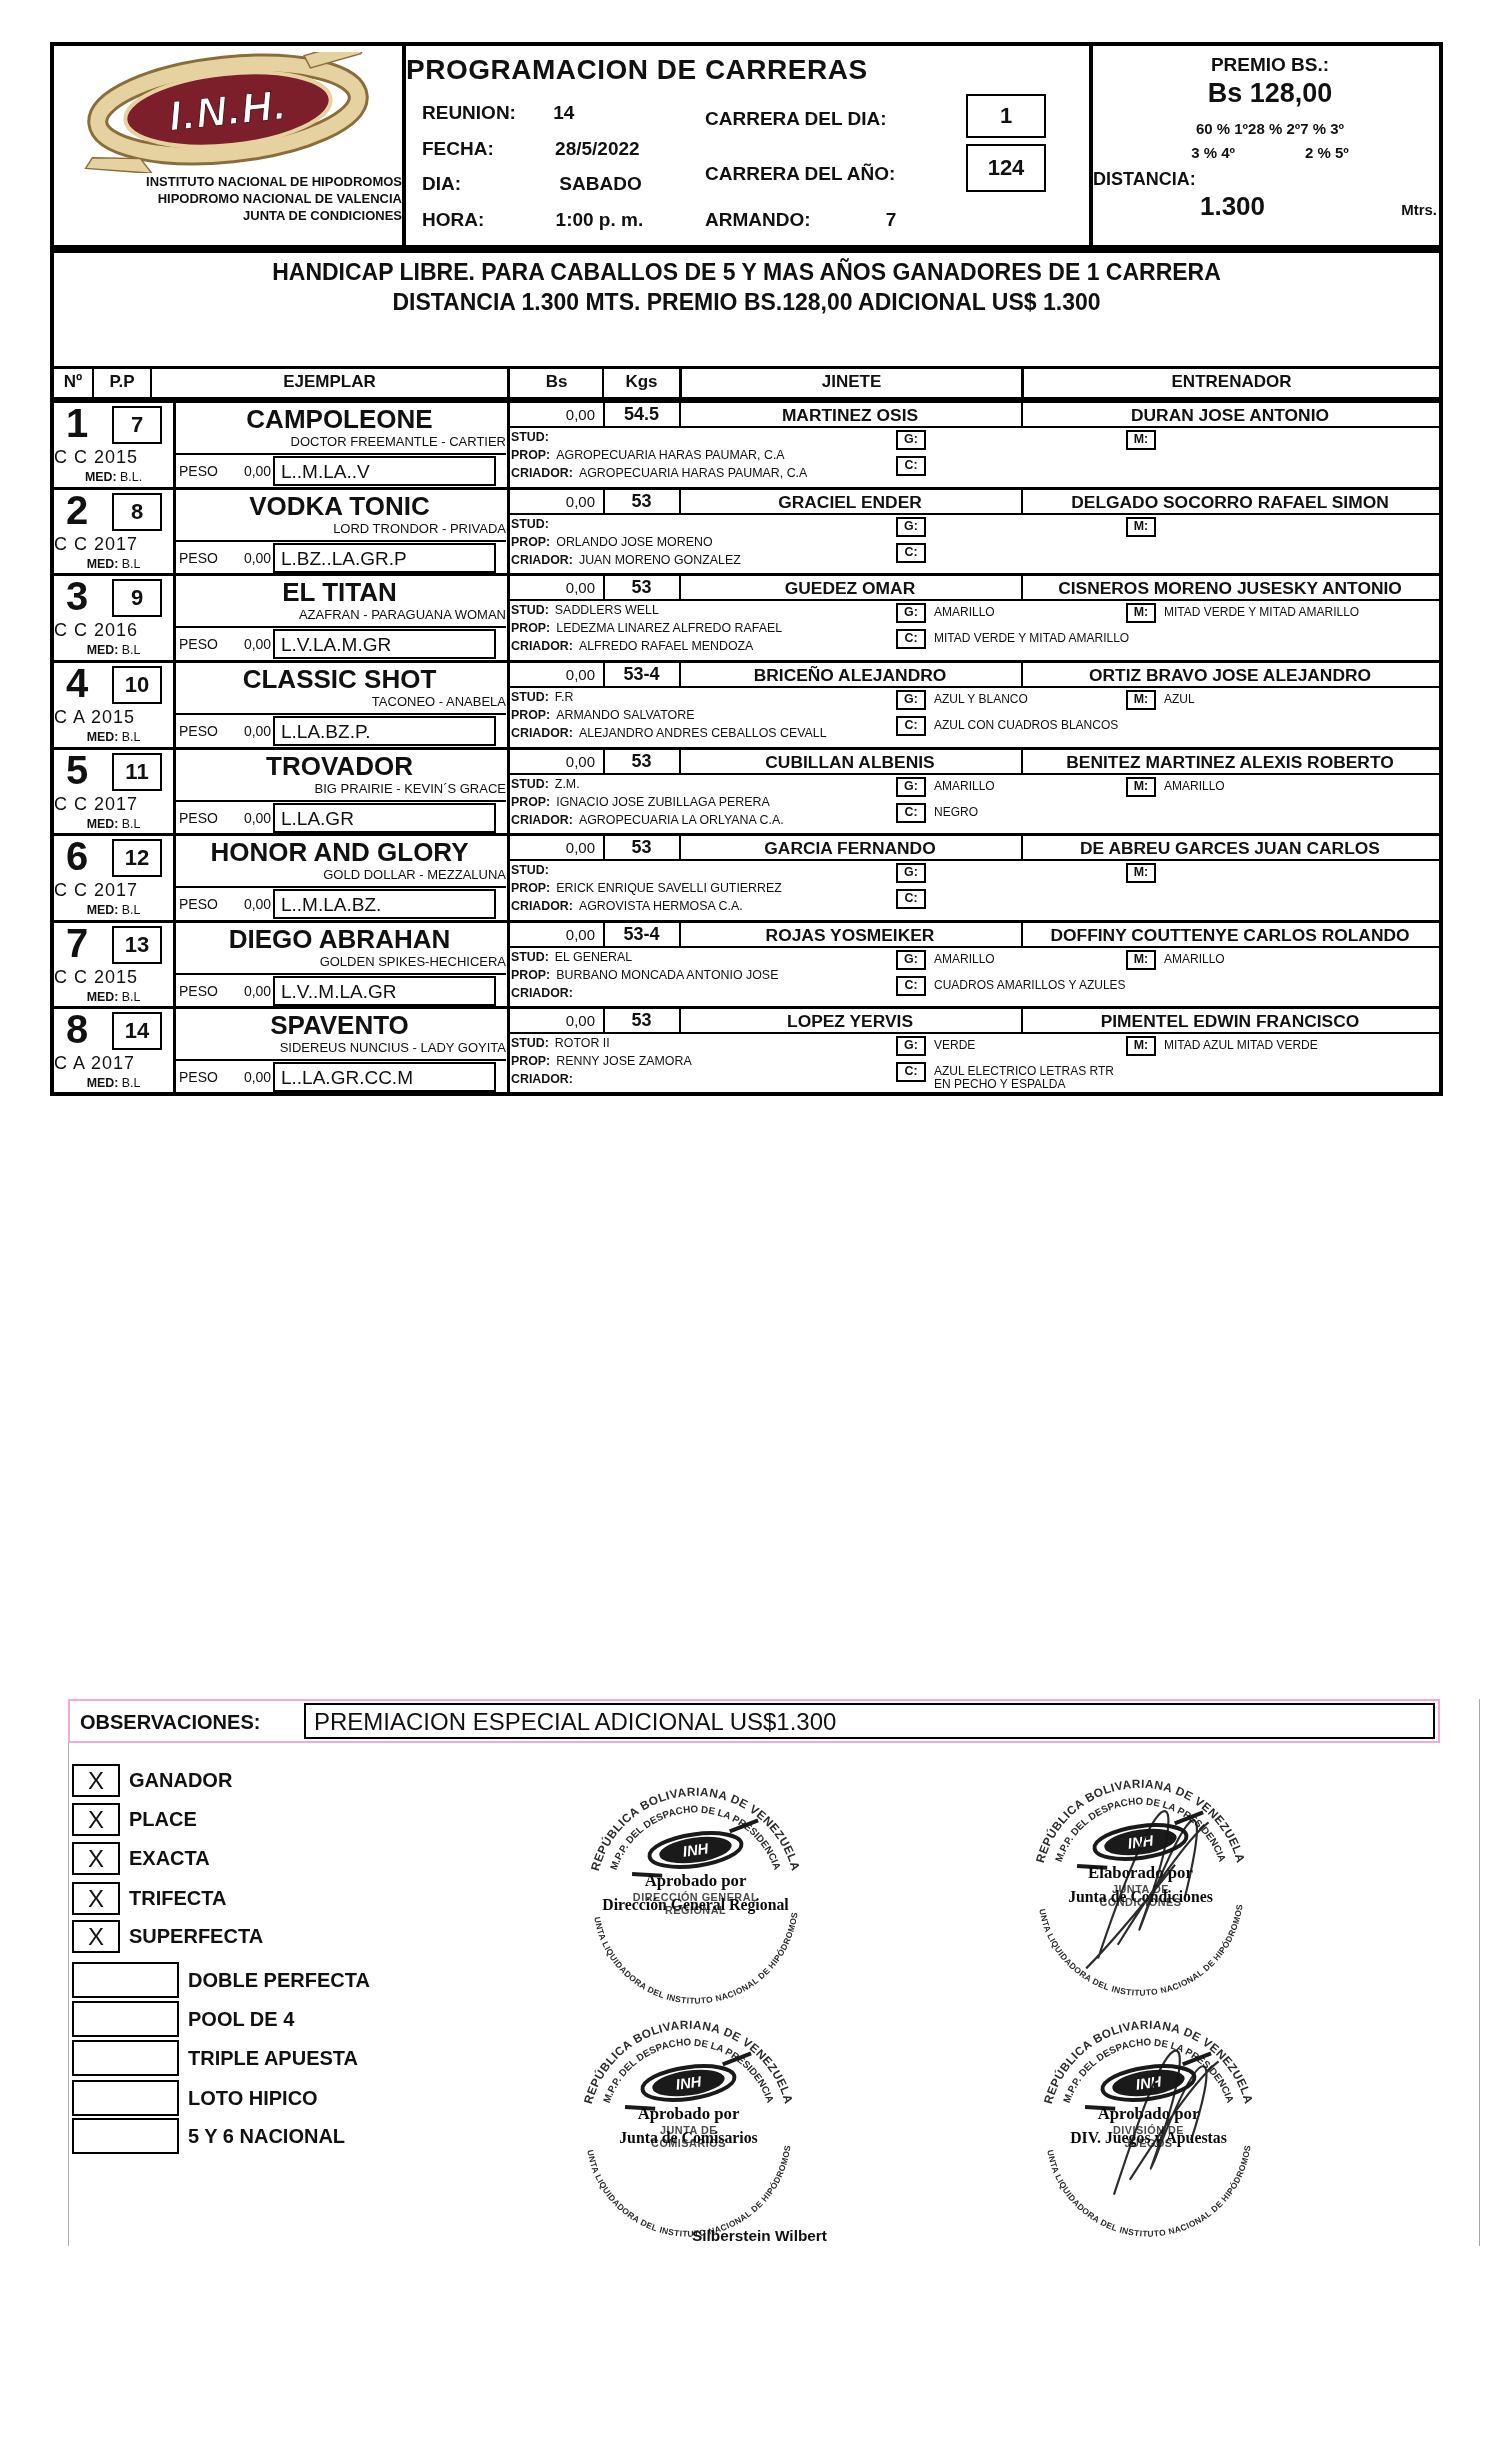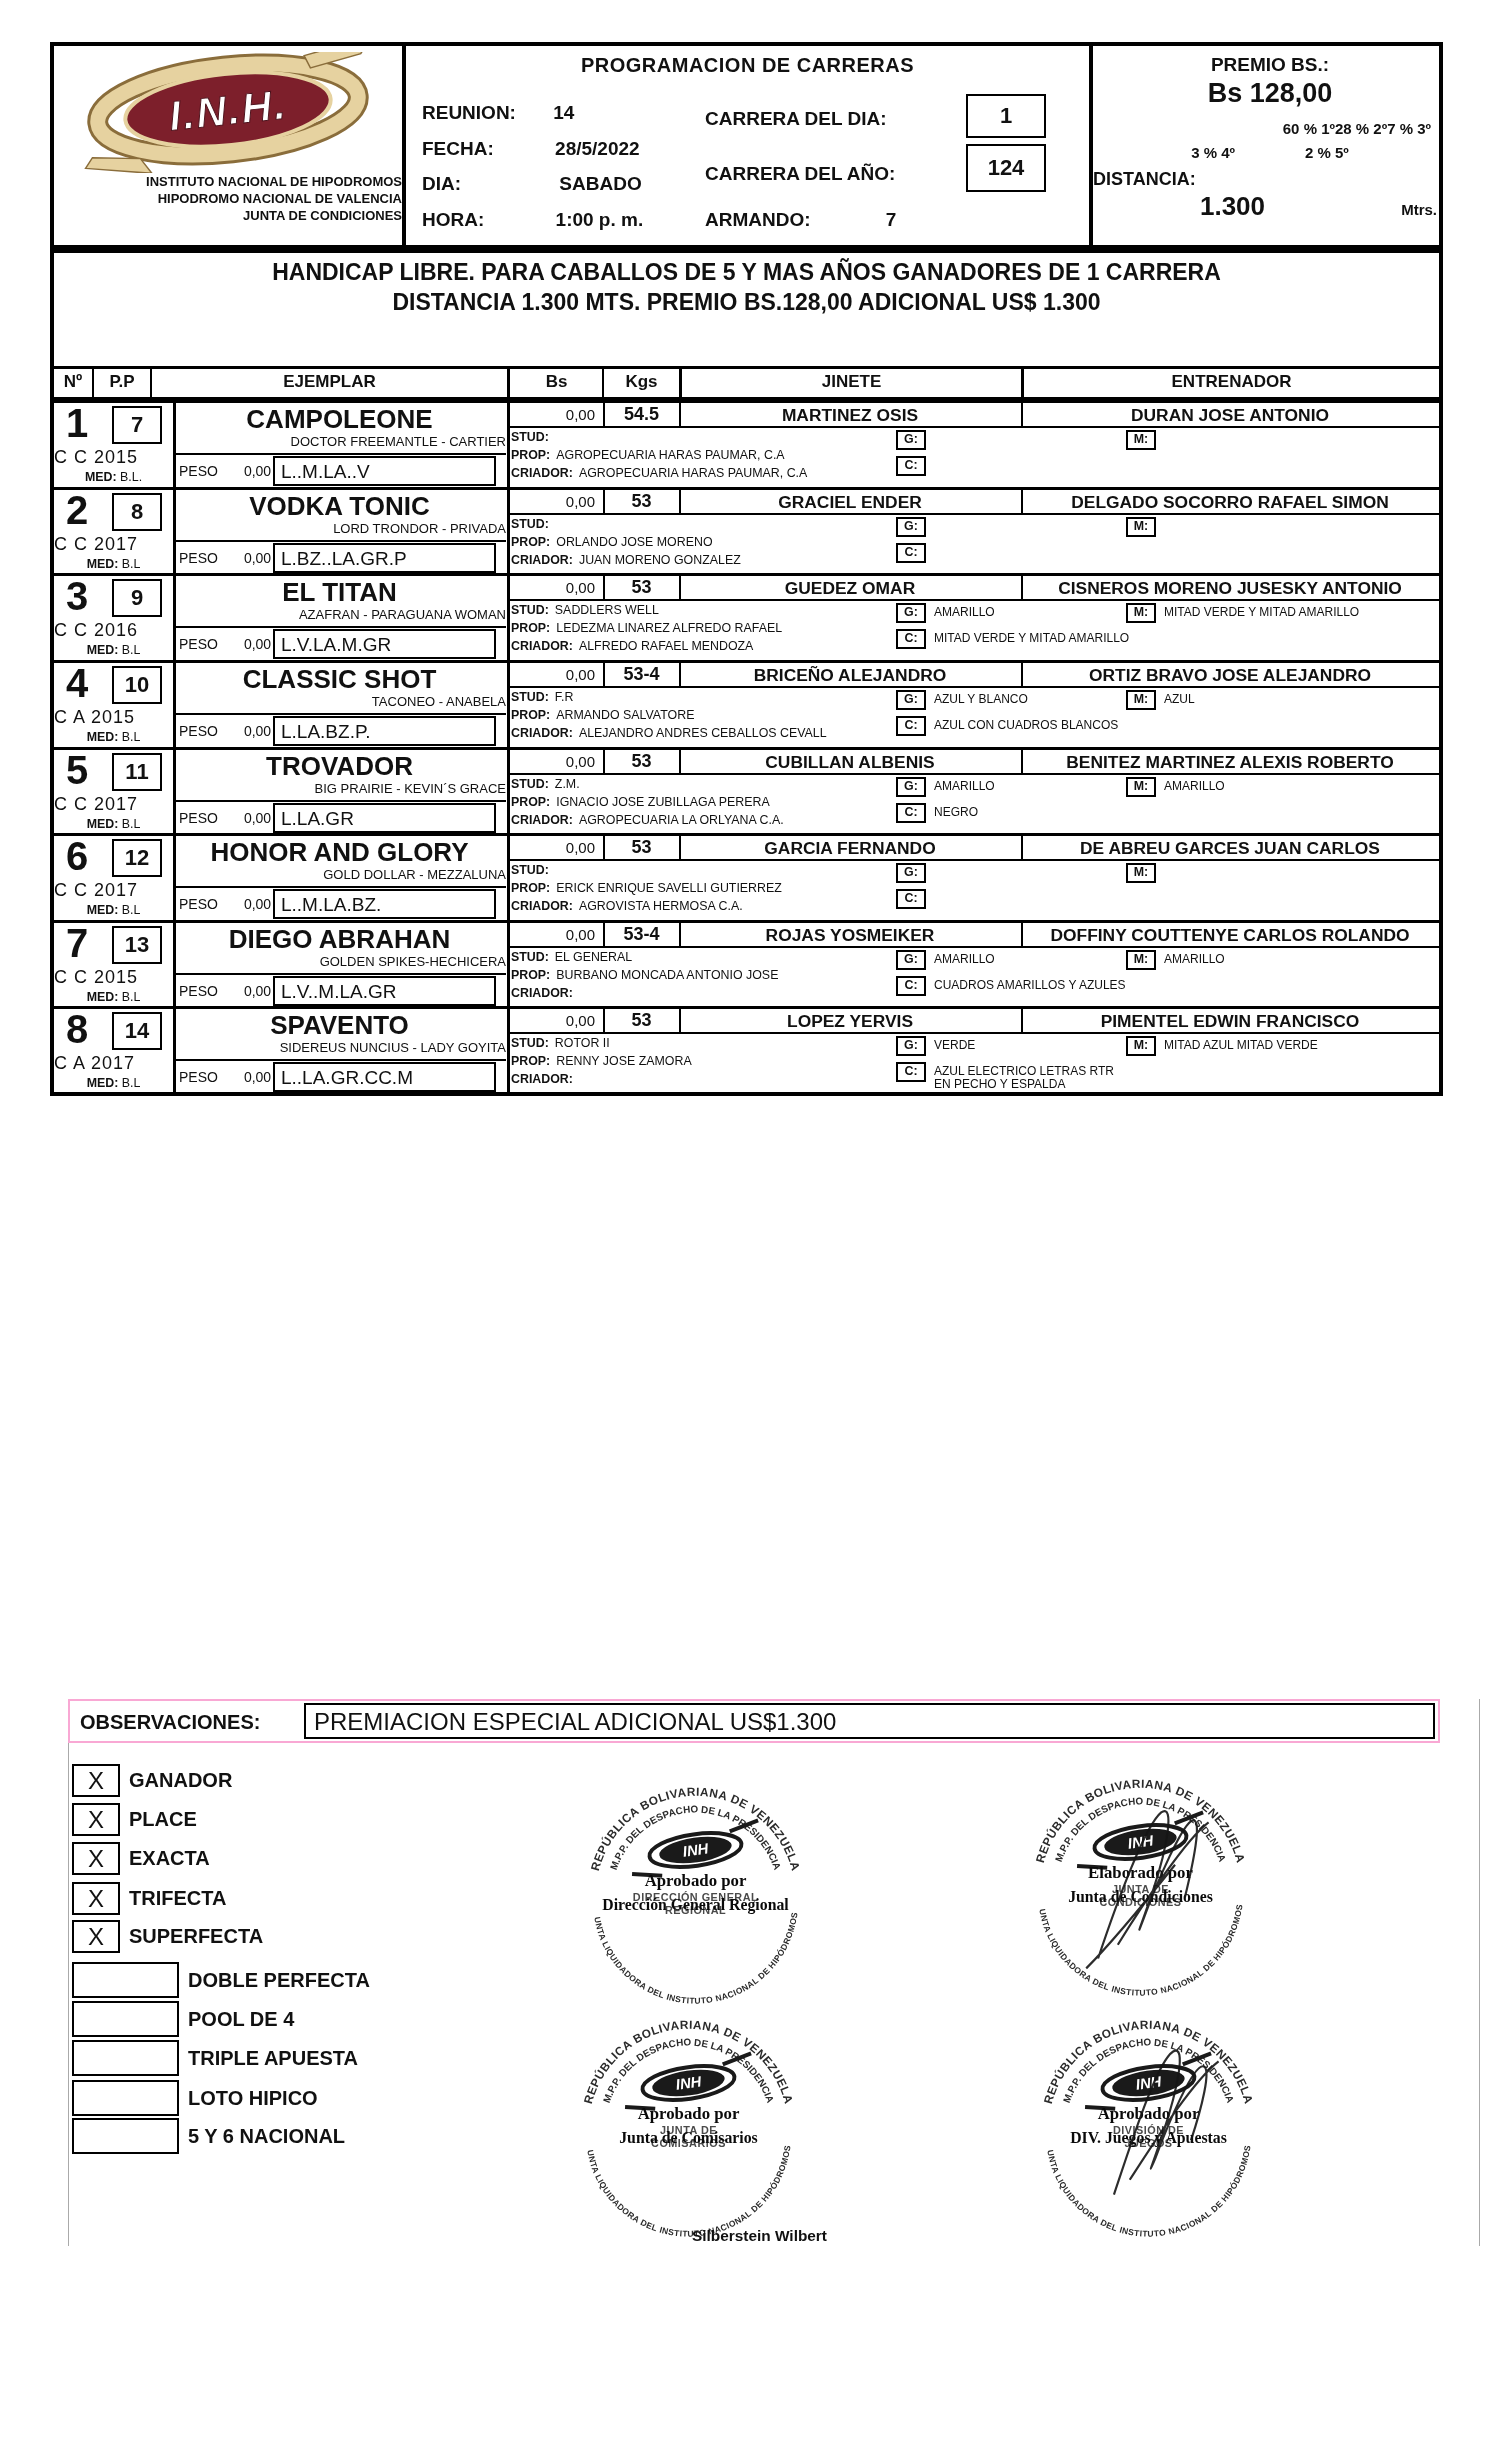--- a/index.html
+++ b/index.html
@@ -8,29 +8,29 @@
   .abs { position:absolute; }
   .b { font-weight:bold; }
 
   
   .hdrbox { position:absolute; left:50px; top:42px; width:1393px; height:207px; border:4px solid #000; }
   .org-panel { position:absolute; left:0; top:0; width:348px; height:100%; }
   .org-lines { position:absolute; left:0; top:127px; width:100%; text-align:right;
                font-size:13px; font-weight:bold; line-height:17px; }
   .mid-panel { position:absolute; left:348px; top:0; width:687px; height:100%; border-left:4px solid #000; }
   .right-panel { position:absolute; left:1035px; top:0; width:358px; height:100%; border-left:4px solid #000; }
-  .doc-title { position:absolute; top:8px; left:0; width:100%; text-align:center;
-               font-size:20px; font-weight:bold; letter-spacing:0.5px; }
+  .doc-title { position:absolute; top:8px; left:0; width:100%; 
+               font-size:28px; font-weight:bold; letter-spacing:0.5px; }
   .frow { position:absolute; font-size:19px; font-weight:bold; white-space:nowrap; }
   .numbox { position:absolute; left:560px; width:80px; border:2.5px solid #000; text-align:center;
             font-weight:bold; font-size:22px; }
   .pr-title { position:absolute; top:8px; width:100%; text-align:center; font-size:19px; font-weight:bold; }
   .pr-amount { position:absolute; top:32px; width:100%; text-align:center; font-size:27px; font-weight:bold; }
   .pctrow { position:absolute; width:100%; font-size:15px; font-weight:bold; display:flex; }
-  .pct1 { top:74px; justify-content:flex-end; padding:0 16px; }
+  .pct1 { top:74px; justify-content:center; padding:0 16px; }
   .pct2 { top:98px; justify-content:center; gap:70px; }
   .pr-dist-label { position:absolute; top:123px; width:100%; text-align:left; font-size:18px; font-weight:bold; }
   .pr-dist { position:absolute; top:145px; left:0; width:279px; text-align:center; font-size:26px; font-weight:bold; }
   .pr-unit { position:absolute; top:155px; right:10px; font-size:15px; font-weight:bold; }
 
   
   .band { position:absolute; left:50px; top:249px; width:1393px; height:847px; border:4px solid #000; }
   .cond { position:absolute; width:100%; text-align:center; font-weight:bold; font-size:23px; }
   .thead { position:absolute; left:0; top:113px; width:1385px; height:34px;
            border-top:3px solid #000; border-bottom:3px solid #000; }

